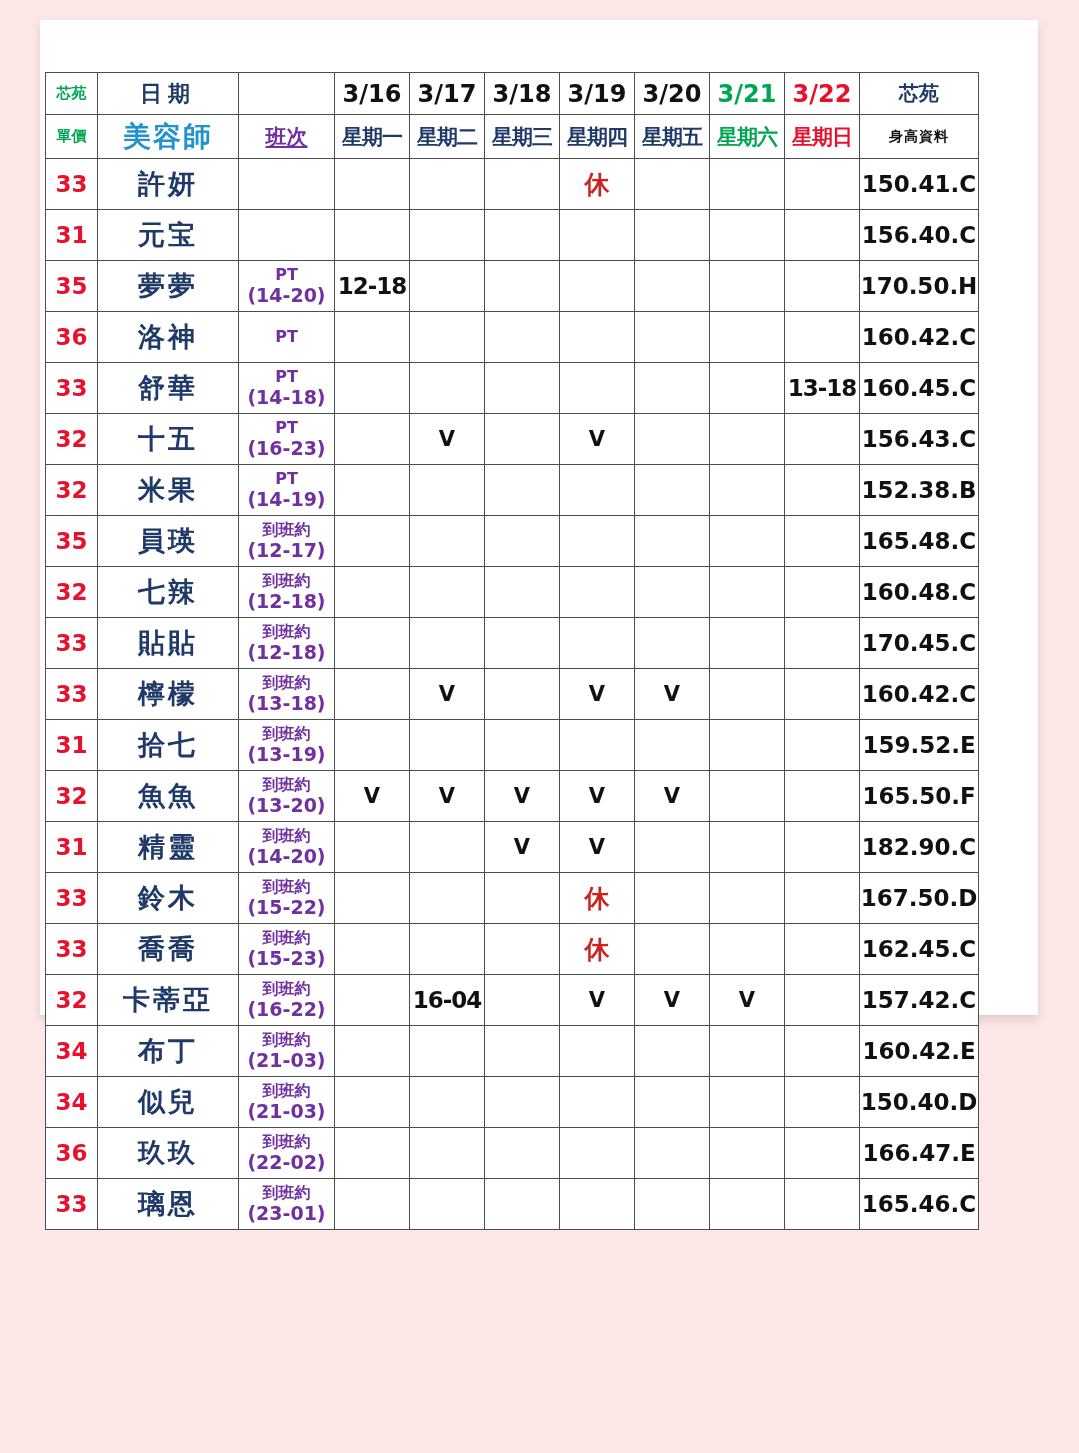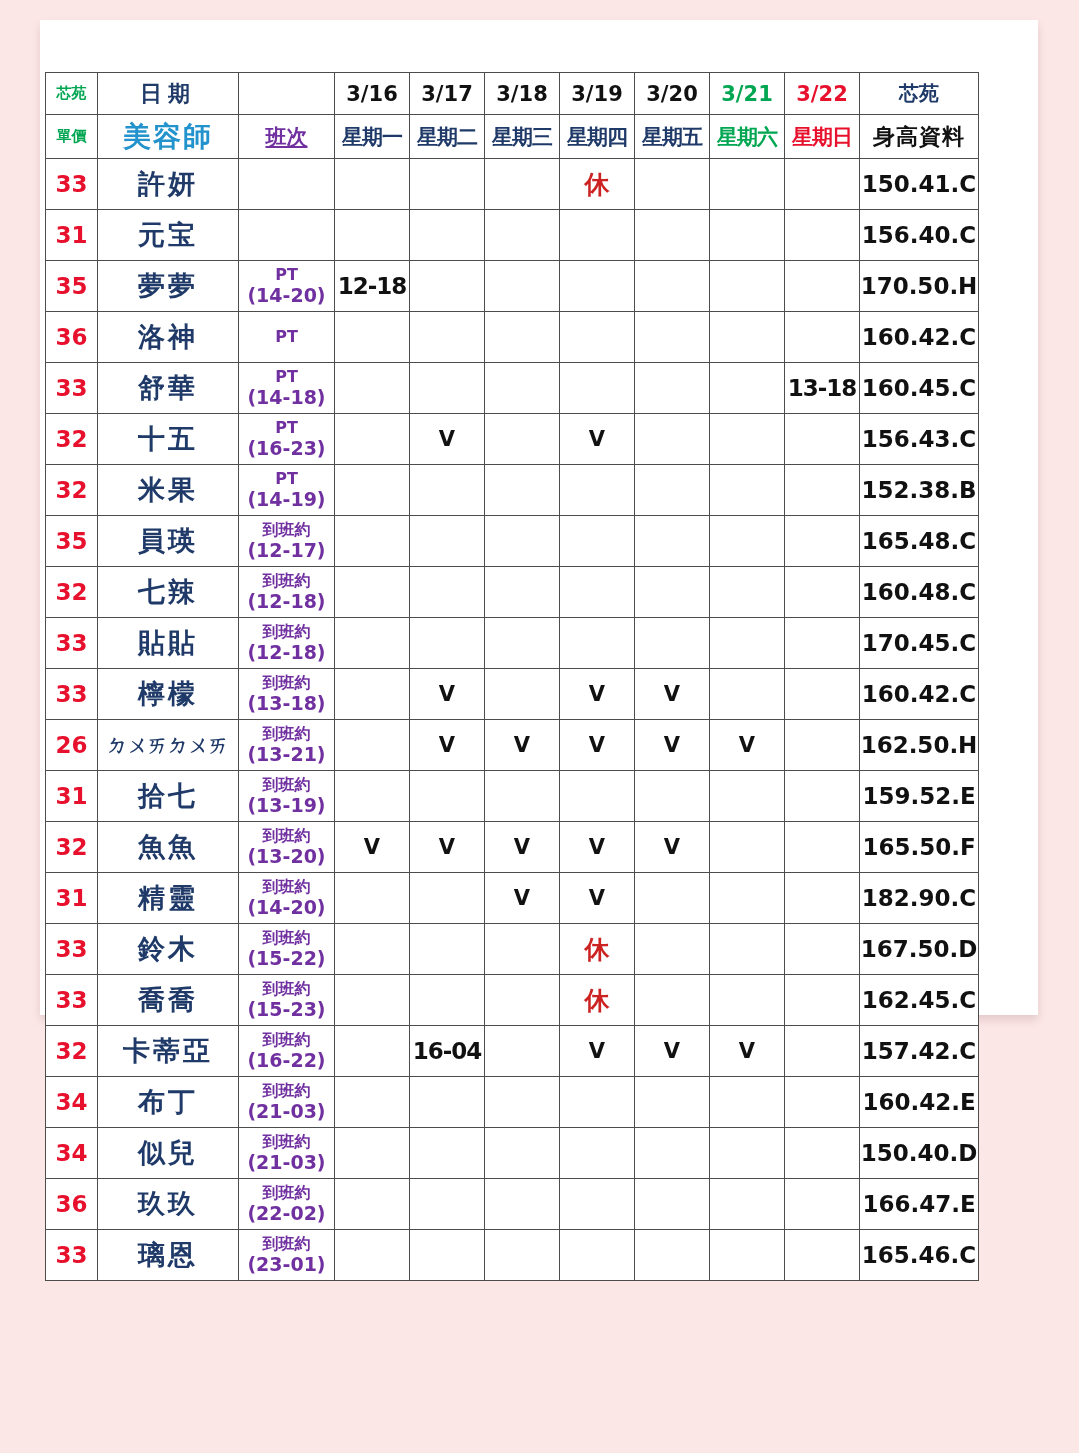--- a/index.html
+++ b/index.html
@@ -37,24 +37,24 @@
     padding:0;font-weight:bold;overflow:hidden;
     background:#fff;
   }
   tr.hdr1 td{height:41px;}
   tr.hdr2 td{height:43px;}
   tr.data-row td{height:50px;}
   .corner-green{font-size:15px;color:var(--green);}
   .lbl-date{font-size:22px;color:var(--navy);letter-spacing:6px;}
   .lbl-staff{font-size:28px;color:var(--blue);letter-spacing:2px;}
   .lbl-shift{font-size:21px;color:var(--purple);text-decoration:underline;}
-  .hdr-date{font-size:21px;color:var(--ink);}
+  .hdr-date{font-size:24px;color:var(--ink);}
   .hdr-week{font-size:21px;color:var(--navy);letter-spacing:-1px;}
   .corner-navy{font-size:20px;color:var(--navy);text-align:left;padding-left:7px;}
-  .lbl-info{font-size:22px;color:var(--ink);text-align:left;padding-left:5px;letter-spacing:1px;margin-top:19px;}
+  .lbl-info{font-size:14px;color:var(--ink);text-align:left;padding-left:5px;letter-spacing:1px;margin-top:19px;}
   .price{font-size:23px;color:var(--price-red);}
   .name{font-size:27px;color:var(--navy);letter-spacing:3px;}
   .name-small{font-size:20px;color:var(--navy);letter-spacing:0;}
   .shift{color:var(--purple);font-size:16px;line-height:1.2;}
   .shift .hours{font-size:19px;}
   .day-check{font-size:21px;color:var(--ink);}
   .day-rest{font-size:25px;color:var(--rest-red);}
   .day-time{font-size:23px;color:var(--ink);letter-spacing:-1px;}
   .info{font-size:23px;color:var(--ink);text-align:left;padding-left:8px;letter-spacing:0;}
   .c-black{color:var(--ink);} .c-green{color:var(--green);}
@@ -270,36 +270,20 @@
           <td class="day-check"></td>
           <td class="day-check">V</td>
           <td class="day-check"></td>
           <td class="day-check">V</td>
           <td class="day-check">V</td>
           <td class="day-check"></td>
           <td class="day-check"></td>
           <td class="info">160.42.C</td>
         </tr>
         <tr class="data-row">
-          <td class="price">26</td>
-          <td class="name-small">ㄉㄨㄞㄉㄨㄞ</td>
-          <td class="shift">
-            <div>到班約</div>
-            <div class="hours">(13-21)</div>
-          </td>
-          <td class="day-check"></td>
-          <td class="day-check">V</td>
-          <td class="day-check">V</td>
-          <td class="day-check">V</td>
-          <td class="day-check">V</td>
-          <td class="day-check">V</td>
-          <td class="day-check"></td>
-          <td class="info">162.50.H</td>
-        </tr>
-        <tr class="data-row">
           <td class="price">31</td>
           <td class="name">拾七</td>
           <td class="shift">
             <div>到班約</div>
             <div class="hours">(13-19)</div>
           </td>
           <td class="day-check"></td>
           <td class="day-check"></td>
           <td class="day-check"></td>
           <td class="day-check"></td>

